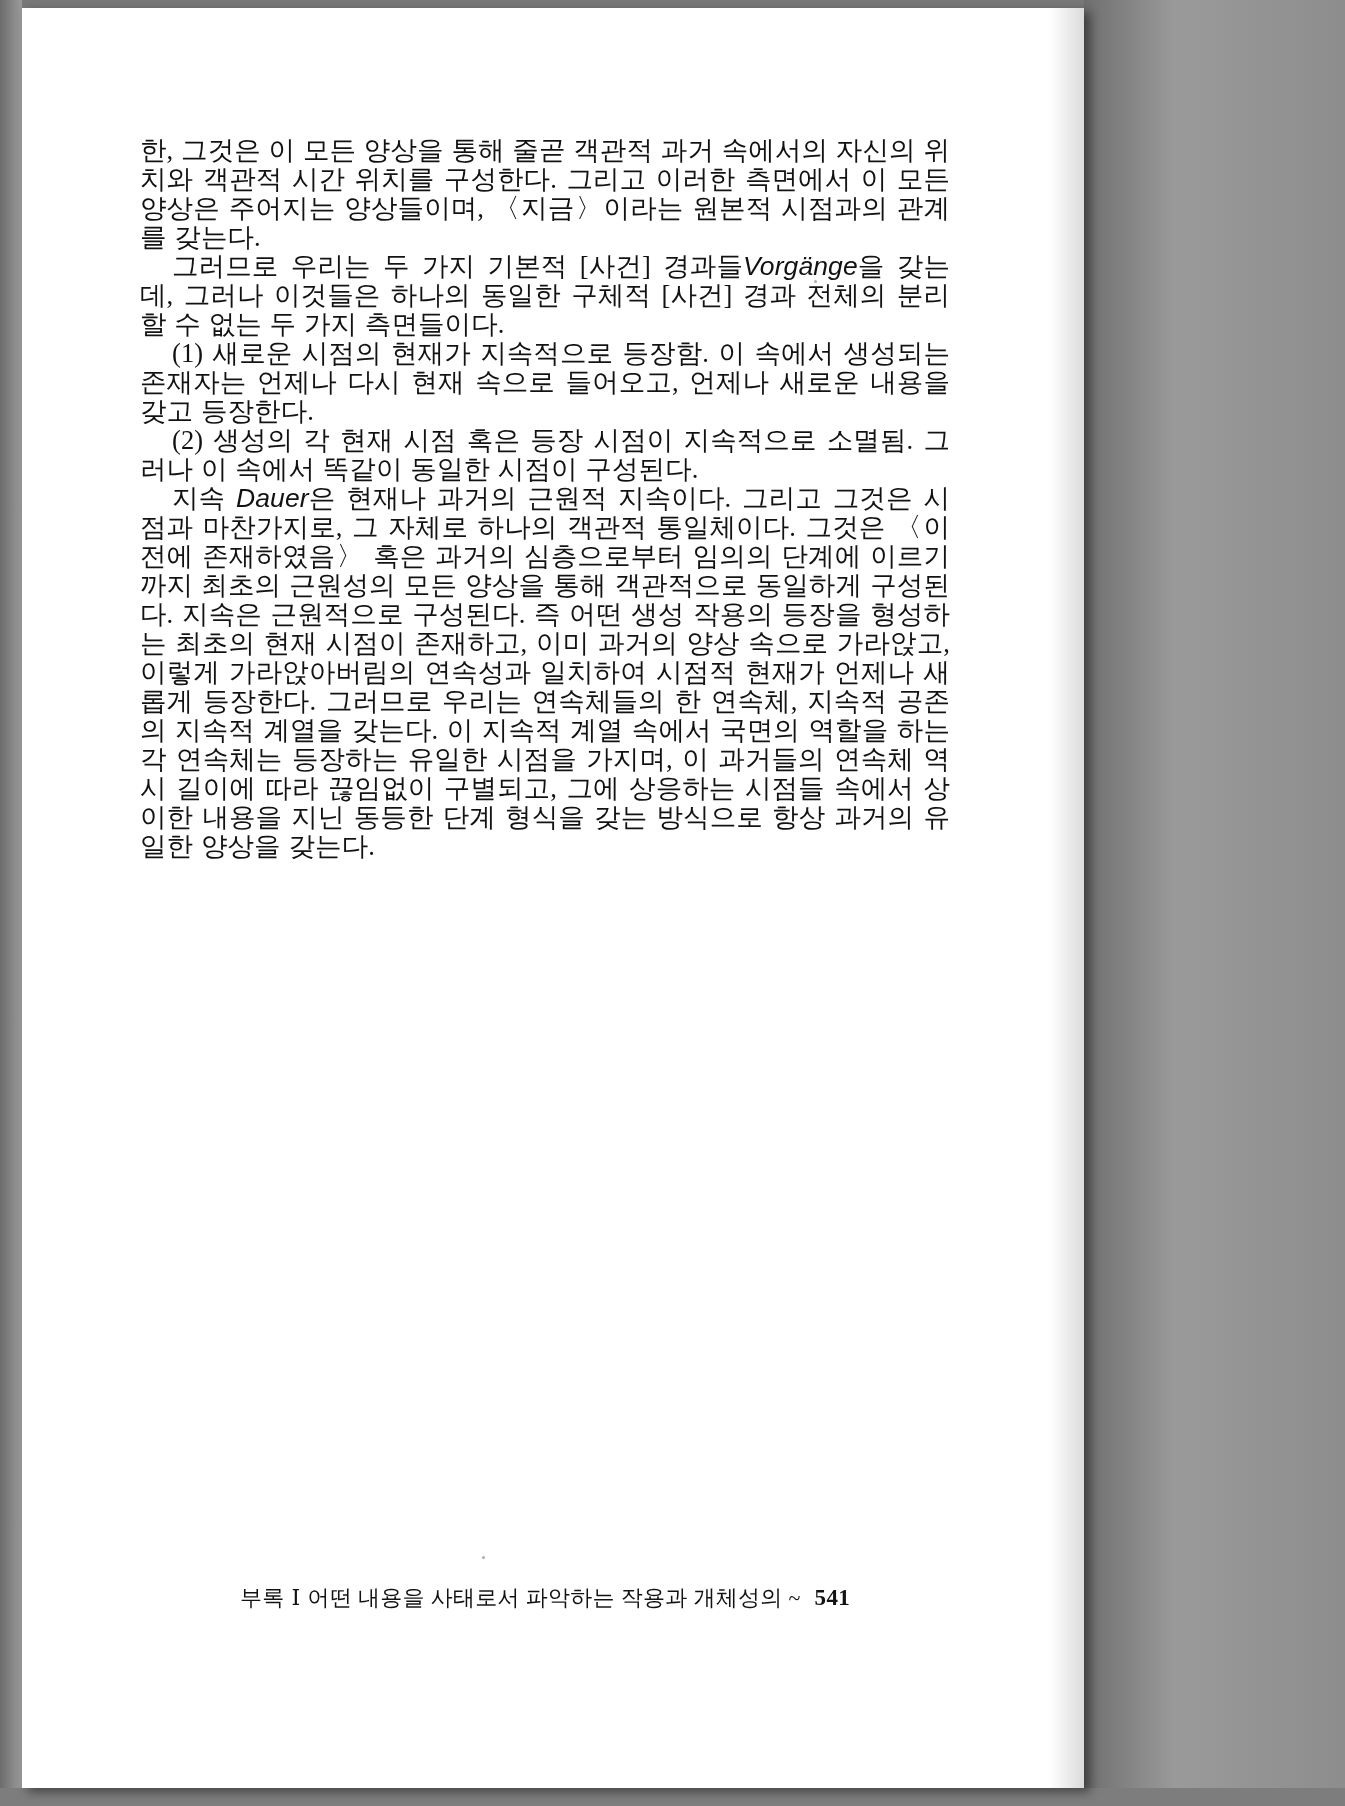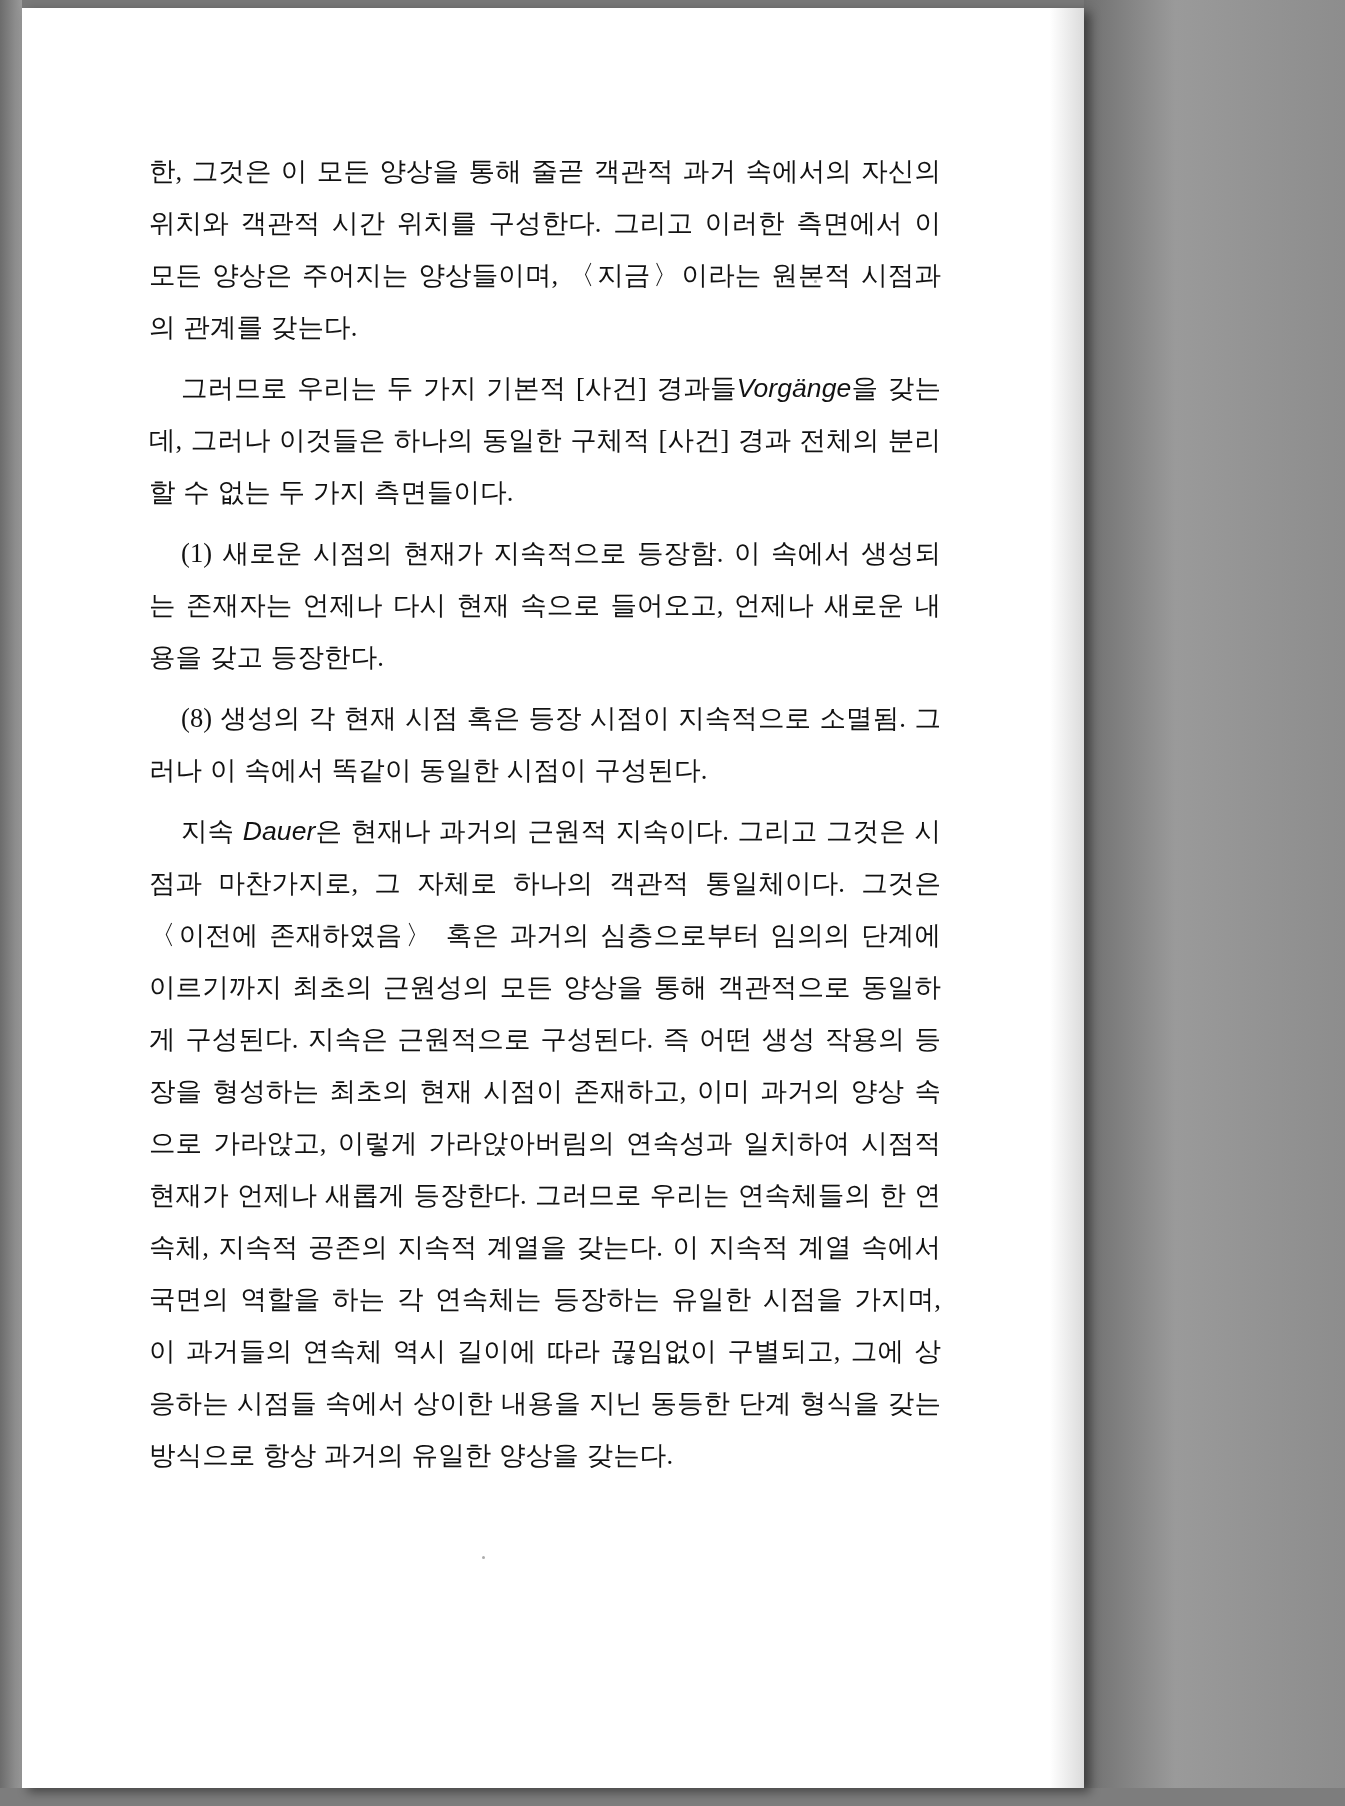--- a/index.html
+++ b/index.html
@@ -65,23 +65,23 @@
   }
 
   
   .text-col {
     position: absolute;
     left: 118px;
     top: 128px;
     width: 810px;
   }
   p.para {
-    margin: 9px;
+    margin: 0;
     font-size: 26.5px;
-    line-height: 52px;
+    line-height: 29px;
     text-align: justify;
     text-justify: inter-character;
     color: #121212;
     letter-spacing: 0.1px;
     word-spacing: 1px;
   }
   p.para.indent {
     text-indent: 32px;
   }
   .it {
@@ -138,27 +138,30 @@
 
       <p class="para indent">
         <span>그러므로 우리는 두 가지 기본적 [사건] 경과들</span><span class="it lat">Vorgänge</span><span>을 갖는데, 그러나 이것들은 하나의 동일한 구체적 [사건] 경과 전체의 분리할 수 없는 두 가지 측면들이다.</span>
       </p>
 
       <p class="para indent">
         <span>(1) 새로운 시점의 현재가 지속적으로 등장함. 이 속에서 생성되는 존재자는 언제나 다시 현재 속으로 들어오고, 언제나 새로운 내용을 갖고 등장한다.</span>
       </p>
 
       <p class="para indent">
-        <span>(8) 생성의 각 현재 시점 혹은 등장 시점이 지속적으로 소멸됨. 그러나 이 속에서 똑같이 동일한 시점이 구성된다.</span>
+        <span>(2) 생성의 각 현재 시점 혹은 등장 시점이 지속적으로 소멸됨. 그러나 이 속에서 똑같이 동일한 시점이 구성된다.</span>
       </p>
 
       <p class="para indent">
         <span>지속 </span><span class="it lat">Dauer</span><span>은 현재나 과거의 근원적 지속이다. 그리고 그것은 시점과 마찬가지로, 그 자체로 하나의 객관적 통일체이다. 그것은 〈이전에 존재하였음〉 혹은 과거의 심층으로부터 임의의 단계에 이르기까지 최초의 근원성의 모든 양상을 통해 객관적으로 동일하게 구성된다. 지속은 근원적으로 구성된다. 즉 어떤 생성 작용의 등장을 형성하는 최초의 현재 시점이 존재하고, 이미 과거의 양상 속으로 가라앉고, 이렇게 가라앉아버림의 연속성과 일치하여 시점적 현재가 언제나 새롭게 등장한다. 그러므로 우리는 연속체들의 한 연속체, 지속적 공존의 지속적 계열을 갖는다. 이 지속적 계열 속에서 국면의 역할을 하는 각 연속체는 등장하는 유일한 시점을 가지며, 이 과거들의 연속체 역시 길이에 따라 끊임없이 구별되고, 그에 상응하는 시점들 속에서 상이한 내용을 지닌 동등한 단계 형식을 갖는 방식으로 항상 과거의 유일한 양상을 갖는다.</span>
       </p>
 
 
     </div>
 
+    <div class="footer">
+      <span>부록</span><span class="rn">Ⅰ</span><span>어떤 내용을 사태로서 파악하는 작용과 개체성의 ~</span><span class="pg">541</span>
+    </div>
 
     <div class="speck" style="left:460px; top:1548px;"></div>
     <div class="speck" style="left:792px; top:272px;"></div>
   </div>
 </div>
 
 </body></html>

